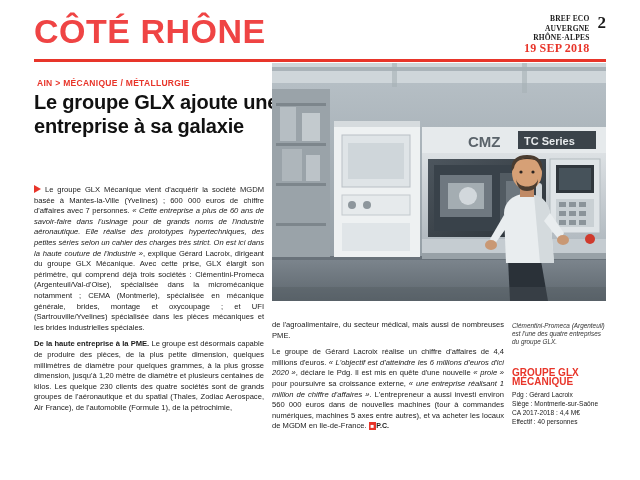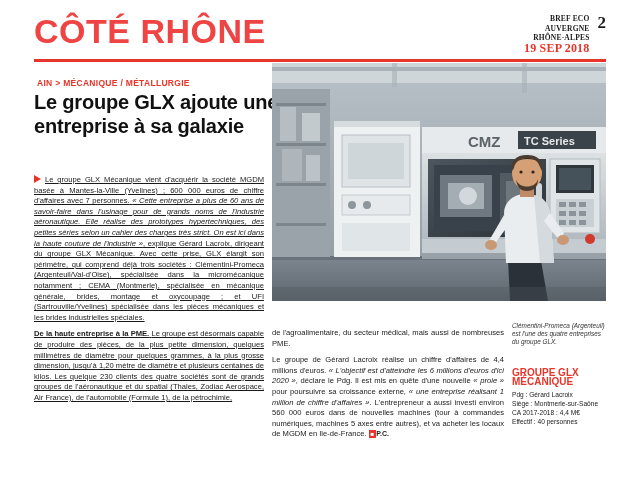--- a/index.html
+++ b/index.html
@@ -51,22 +51,22 @@
     font-size: 20px; font-weight: bold; color: #111; line-height: 24px;
     letter-spacing: -0.2px;
   }
 
   
   .col {
     position: absolute;
     font-size: 7.6px; line-height: 10.6px; color: #1a1a1a;
     text-align: justify;
   }
-  .col1 { left: 34px; top: 174px; width: 230px; text-decoration: underline; }
-  .col2 { left: 272px; top: 328px; width: 232px; }
+  .col1 { left: 34px; top: 184px; width: 230px; }
+  .col2 { left: 272px; top: 320px; width: 232px; }
 
   .bullet {
     display: inline-block; width: 0; height: 0;
     border-left: 7px solid #e8352a;
     border-top: 4.5px solid transparent;
     border-bottom: 4.5px solid transparent;
     margin-right: 4px; position: relative; top: 1px;
   }
   .it { font-style: italic; }
   .bd { font-weight: bold; }

